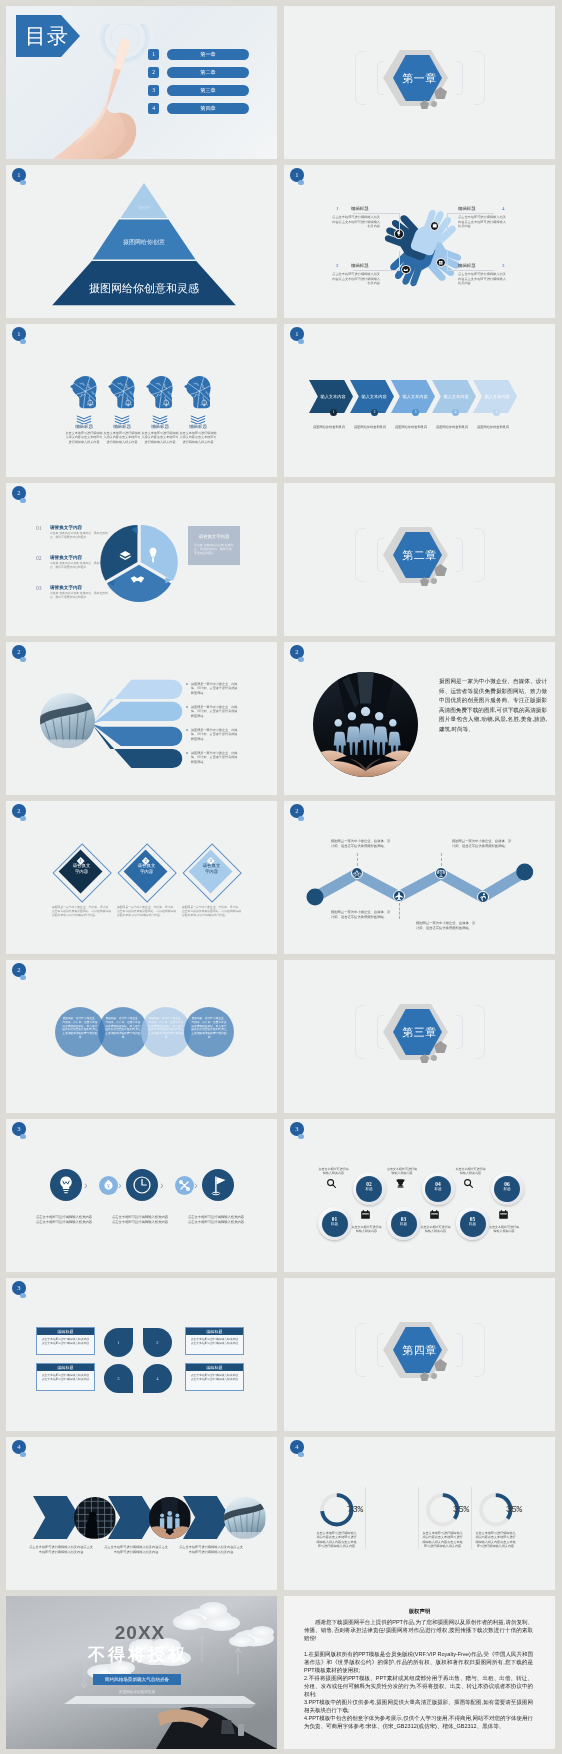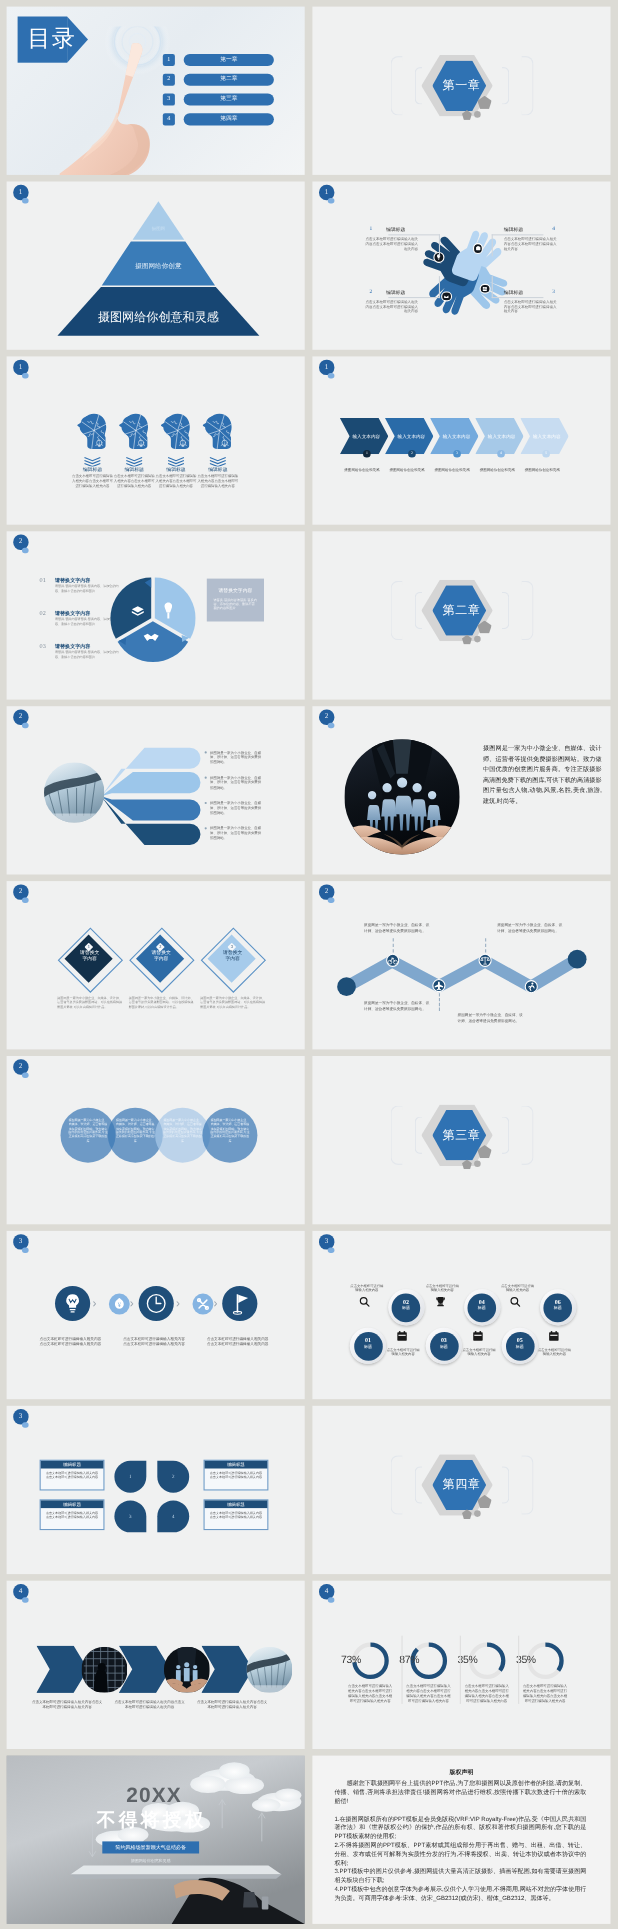--- a/index.html
+++ b/index.html
@@ -179,21 +179,21 @@
     clip-path:polygon(0% 0%,72% 0%,100% 50%,72% 100%,0% 100%,26% 50%);}
   .s19 .ph{position:absolute;top:60px;width:41.5px;height:41.5px;border-radius:50%;overflow:hidden;}
   .s19 .ph svg{width:100%;height:100%;display:block;}
   .s19 .b19{position:absolute;top:108px;width:66px;text-align:center;font-size:3.2px;
     line-height:4.6px;color:#555;}
 
   
   .s20 .dgrp{position:absolute;top:0;width:53px;height:153px;}
   .s20 .dn{position:absolute;left:8.7px;top:55px;width:35.6px;height:35.6px;}
   .s20 .dnv{position:absolute;left:0;top:55px;width:53px;height:35.6px;line-height:35.6px;
-    text-align:left;font-size:9.5px;color:#3a3a3a;letter-spacing:-0.3px;}
+    text-align:right;font-size:9.5px;color:#3a3a3a;letter-spacing:-0.3px;font-family:Liberation Mono, monospace;}
   .s20 .b20{position:absolute;left:5px;top:94px;width:43px;text-align:center;font-size:3.1px;
     line-height:4.4px;color:#555;}
   .s20 .sep{position:absolute;top:50px;width:0;height:62px;border-left:0.6px solid #dedede;}
 
   
   .s21{background:linear-gradient(160deg,#a9adb1 0%,#c3c7cb 30%,#9ea3a8 70%,#70757a 100%);}
   .s21 .bgart{position:absolute;left:0;top:0;width:271px;height:153px;}
   .s21 .yr{position:absolute;left:54px;top:26px;width:160px;text-align:center;font-size:19px;
     font-weight:bold;color:#5e6368;letter-spacing:1px;line-height:22px;}
   .s21 .tk{position:absolute;left:52px;top:49px;width:160px;text-align:center;font-size:17px;
@@ -966,28 +966,20 @@
   <div class="slide col2 s20" style="top:1437px">
     <div class="badge">4</div>
     <div class="dgrp" style="left:26px">
       <svg class="dn" viewBox="0 0 46 46">
         <circle cx="23" cy="23" r="19" fill="none" stroke="#e4e4e4" stroke-width="5"></circle>
         <circle cx="23" cy="23" r="19" fill="none" stroke="#1f4e79" stroke-width="5" stroke-dasharray="87.1 119.4" transform="rotate(-90 23 23)"></circle>
         </svg>
       <div class="dnv">73%</div>
       <div class="b20">点击文本框即可进行编辑输入相关内容点击文本框即可进行编辑输入相关内容点击文本框即可进行编辑输入相关内容</div>
     </div>
-    <div class="dgrp" style="left:79px">
-      <svg class="dn" viewBox="0 0 46 46">
-        <circle cx="23" cy="23" r="19" fill="none" stroke="#e4e4e4" stroke-width="5"></circle>
-        <circle cx="23" cy="23" r="19" fill="none" stroke="#1f4e79" stroke-width="5" stroke-dasharray="103.8 102.6" transform="rotate(-90 23 23)"></circle>
-        </svg>
-      <div class="dnv">87%</div>
-      <div class="b20">点击文本框即可进行编辑输入相关内容点击文本框即可进行编辑输入相关内容点击文本框即可进行编辑输入相关内容</div>
-    </div>
     <div class="dgrp" style="left:132px">
       <svg class="dn" viewBox="0 0 46 46">
         <circle cx="23" cy="23" r="19" fill="none" stroke="#e4e4e4" stroke-width="5"></circle>
         <circle cx="23" cy="23" r="19" fill="none" stroke="#1f4e79" stroke-width="5" stroke-dasharray="41.8 164.6" transform="rotate(-90 23 23)"></circle>
         </svg>
       <div class="dnv">35%</div>
       <div class="b20">点击文本框即可进行编辑输入相关内容点击文本框即可进行编辑输入相关内容点击文本框即可进行编辑输入相关内容</div>
     </div>
     <div class="dgrp" style="left:185px">
       <svg class="dn" viewBox="0 0 46 46">

